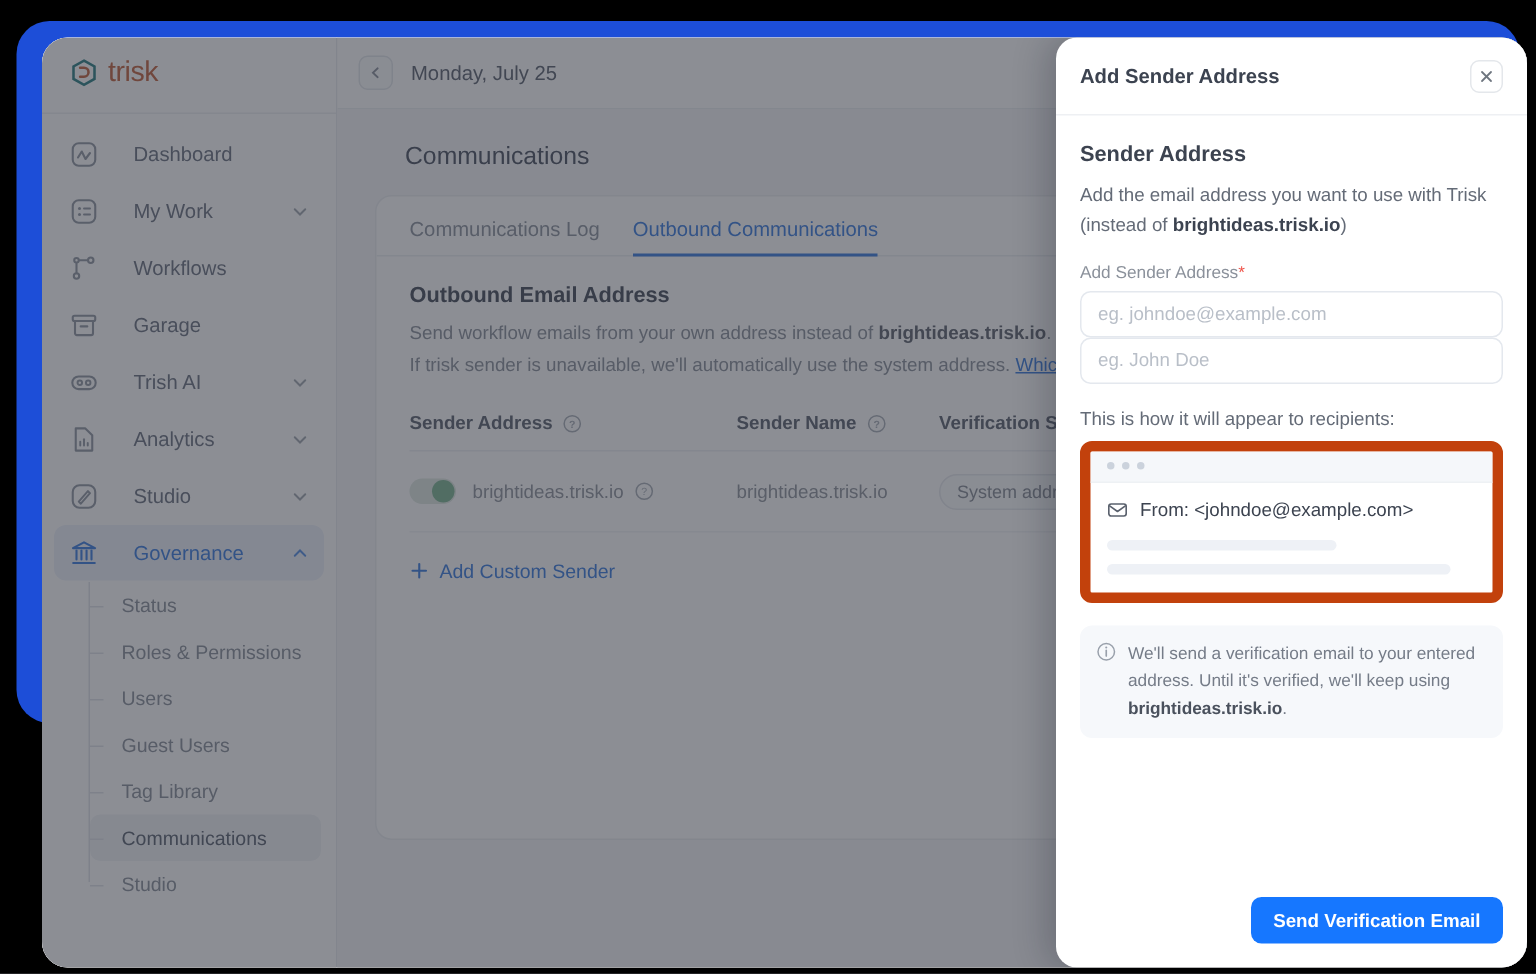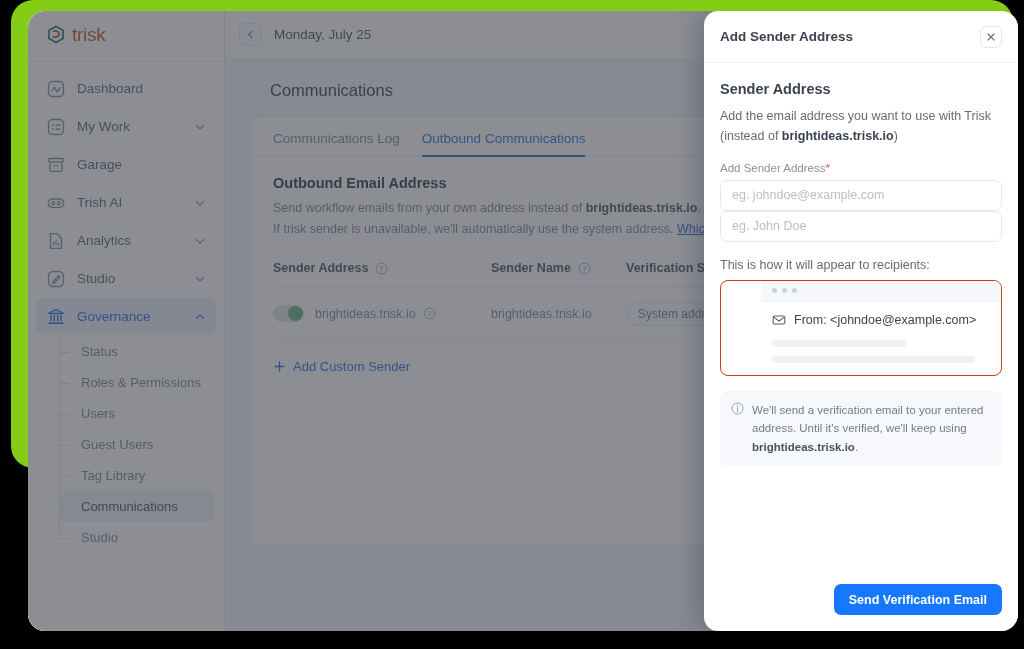--- a/index.html
+++ b/index.html
@@ -8,23 +8,23 @@
     width: 1024px;
     height: 649px;
     overflow: hidden;
     background: #000000;
     font-family: "Liberation Sans", sans-serif;
   }
 
   
   #bezel {
     position: absolute;
-    left: 11px; top: 0;
+    left: 11px; top: 14px;
     width: 1002px; height: 468px;
-    background: #84cc16;
+    background: #1d4ed8;
     border-radius: 22px;
     box-shadow: 0 14px 26px rgba(0,0,0,0.85), 0 3px 8px rgba(0,0,0,0.6);
   }
   #screen {
     position: absolute;
     left: 17px; top: 11px;
     width: 990px; height: 620px;
     background: #ffffff;
     border-radius: 17px;
     overflow: hidden;
@@ -49,21 +49,21 @@
     font-size: 19px; letter-spacing: -0.3px;
     color: #c2633f; font-weight: 400;
   }
   .nav-sep { height: 1px; background: #edf0f2; margin: 2px 0 8px; }
 
   .nav-item {
     display: flex; align-items: center;
     height: 37px; margin: 1px 8px;
     padding: 0 10px; border-radius: 8px;
     color: #6b7280; font-size: 13.5px;
-    cursor: pointer; position: relative;
+    cursor: pointer; position: relative; gap: 12px;
   }
   .nav-item .ico { width: 20px; height: 20px; flex: 0 0 20px; margin-right: 11px; }
   .nav-item .lbl { flex: 1 1 auto; white-space: nowrap; }
   .nav-item .chev { width: 12px; height: 12px; flex: 0 0 12px; opacity: .85; }
   .nav-item.active { background: #eef2fb; color: #3b7de0; }
   .nav-item.active .lbl { font-weight: 500; }
 
   .subnav { position: relative; padding-left: 32px; }
   .subnav::before {
     content: ""; position: absolute;
@@ -192,21 +192,21 @@
   .req { color: #f0544a; }
   .field {
     width: 100%; height: 31px;
     border: 1px solid #e4e8ee; border-radius: 7px;
     padding: 0 11px; font-size: 12.5px; color: #3c4350;
     font-family: "Liberation Sans", sans-serif; outline: none; background: #fff;
   }
   .field::placeholder { color: #b9bfc8; }
 
   .preview-label { font-size: 12.5px; color: #646b77; margin: 16px 0 8px; }
-  .preview-card { border: 1px solid #c2410c; border-radius: 8px; overflow: hidden; padding-left: 40px; }
+  .preview-card { border: 7px solid #c2410c; border-radius: 8px; overflow: hidden; }
   .preview-bar {
     height: 21px; background: #f5f7fa;
     display: flex; align-items: center; gap: 5px; padding-left: 11px;
     border-bottom: 1px solid #eef1f4;
   }
   .dot { width: 5px; height: 5px; border-radius: 50%; background: #cbd2dc; }
   .preview-in { padding: 11px 11px 12px; }
   .from-row { display: flex; align-items: center; gap: 8px; font-size: 12.5px; color: #3c4350; }
   .skel { height: 7px; border-radius: 4px; background: #eef1f6; }
 
@@ -261,20 +261,29 @@
               <circle cx="7" cy="12" r="1" fill="#9198a3"></circle>
           <line x1="10" y1="8" x2="14" y2="8" stroke="#9198a3" stroke-width="1.3" stroke-linecap="round"></line>
           <line x1="10" y1="12" x2="14" y2="12" stroke="#9198a3" stroke-width="1.3" stroke-linecap="round"></line>
         </svg>
         <span class="lbl">My Work</span>
         <svg class="chev" viewBox="0 0 12 12">
               <polyline points="2.5,4.5 6,8 9.5,4.5" fill="none" stroke="#9198a3" stroke-width="1.3" stroke-linecap="round"></polyline>
             </svg>
       </div>
 
+      <div class="nav-item">
+        <svg class="ico" viewBox="0 0 20 20">
+          <circle cx="5" cy="15" r="1.8" fill="none" stroke="#9198a3" stroke-width="1.4"></circle>
+          <circle cx="14.5" cy="4.5" r="1.8" fill="none" stroke="#9198a3" stroke-width="1.4"></circle>
+          <circle cx="5" cy="4.5" r="1.5" fill="none" stroke="#9198a3" stroke-width="1.4"></circle>
+          <path d="M5 6.3 V13.2 M6.8 4.5 H12.7" fill="none" stroke="#9198a3" stroke-width="1.4" stroke-linecap="round"></path>
+        </svg>
+        <span class="lbl">Workflows</span>
+      </div>
 
 
       <div class="nav-item">
         <svg class="ico" viewBox="0 0 20 20">
           <rect x="2.5" y="3.5" width="15" height="3.5" rx="1.2" fill="none" stroke="#9198a3" stroke-width="1.4"></rect>
           <path d="M4 7 v8.2 a1.2 1.2 0 0 0 1.2 1.2 h9.6 a1.2 1.2 0 0 0 1.2-1.2 V7" fill="none" stroke="#9198a3" stroke-width="1.4"></path>
           <line x1="7.8" y1="10.6" x2="12.2" y2="10.6" stroke="#9198a3" stroke-width="1.4" stroke-linecap="round"></line>
         </svg>
         <span class="lbl">Garage</span>
       </div>

